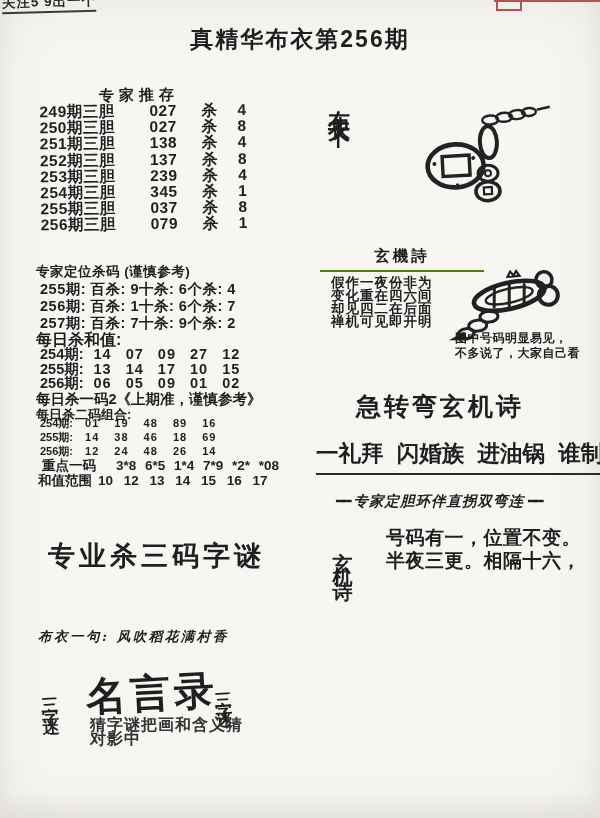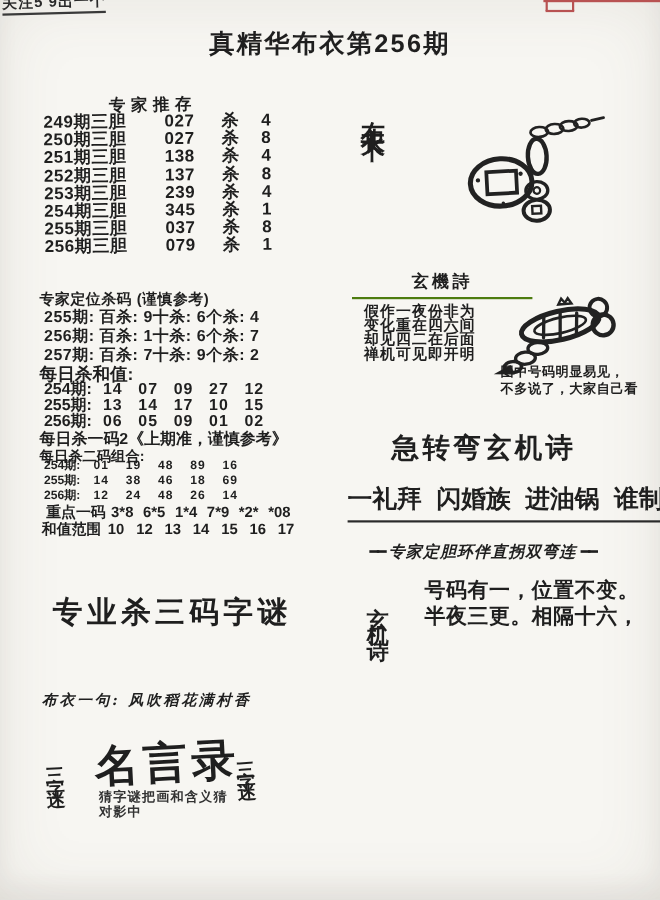--- a/index.html
+++ b/index.html
@@ -30,30 +30,30 @@
   .heri-header{left:36px;top:330px;font-size:16px;font-weight:700;}
   .num-rows{left:40px;top:347px;font-size:14.5px;font-weight:700;line-height:14.6px;}
   .num-rows .p{margin-right:10px;}
   .num-rows .v{word-spacing:9px;letter-spacing:1px;}
   .one-code{left:36px;top:390px;font-size:14.5px;font-weight:700;text-align:right;}
   .two-code-header{left:36px;top:406px;font-size:13px;font-weight:700;}
   .two-rows{left:40px;top:416px;font-size:11px;font-weight:700;line-height:14px;}
   .two-rows .p{margin-right:12px;}
   .two-rows .v{word-spacing:11px;letter-spacing:1px;}
   .key-one{left:42px;top:457px;font-size:13.5px;font-weight:700;}
-  .key-one .v{word-spacing:5px;margin-left:5px;}
+  .key-one .v{word-spacing:5px;margin-left:20px;}
   .sum-range{left:38px;top:472px;font-size:13.5px;font-weight:700;}
   .sum-range .v{word-spacing:7px;margin-left:6px;}
   .riddle-header{left:48px;top:538px;font-size:27px;letter-spacing:4px;font-weight:600;}
   .riddle-line{left:36px;top:591px;font-size:28px;font-weight:700;word-spacing:12px;letter-spacing:1px;}
   .buyi-line{left:38px;top:628px;font-size:13.5px;font-weight:700;font-style:italic;letter-spacing:2.5px;}
   .tcl-left{left:38px;top:684px;font-size:17px;font-weight:700;letter-spacing:10px;transform:rotate(-3deg);}
   .mingyanlu{left:86px;top:666px;font-size:40px;font-weight:700;letter-spacing:4px;transform:rotate(-3deg);}
   .tcl-right{left:211px;top:679px;font-size:17px;font-weight:700;letter-spacing:9px;transform:rotate(-4deg);}
-  .myl-note{left:90px;top:718px;font-size:12px;font-weight:700;line-height:13.5px;letter-spacing:1px;filter:blur(.45px);color:#333;}
+  .myl-note{left:90px;top:718px;font-size:16px;font-weight:700;line-height:13.5px;letter-spacing:1px;filter:blur(.45px);color:#333;}
   
   .buyi-tianxia{left:324px;top:92px;font-size:22px;font-weight:700;letter-spacing:6px;}
   .xuanji-header{left:320px;top:246px;width:164px;text-align:center;font-size:15.5px;font-weight:700;letter-spacing:3px;border-bottom:2px solid #4d7c0f;padding-bottom:3px;}
   .poem{left:331px;top:277px;font-size:13.5px;font-weight:700;line-height:12.9px;letter-spacing:1px;}
   .caption{left:455px;top:331px;font-size:12px;font-weight:700;line-height:14.5px;letter-spacing:.5px;}
   .jz-header{left:356px;top:390px;font-size:25px;font-weight:700;letter-spacing:3px;}
   .jz-line{left:316px;top:438px;font-size:22.5px;font-weight:700;word-spacing:7px;border-bottom:2.5px solid #2a2a2a;padding-bottom:4px;}
   .dingdan-line{left:332px;top:492px;font-size:14.5px;font-weight:700;font-style:italic;letter-spacing:1px;}
   .dingdan-line .dash{font-style:normal;letter-spacing:-2px;margin:0 4px;}
   .xjs-vert{left:330px;top:536px;font-size:20px;font-weight:700;letter-spacing:15px;}

